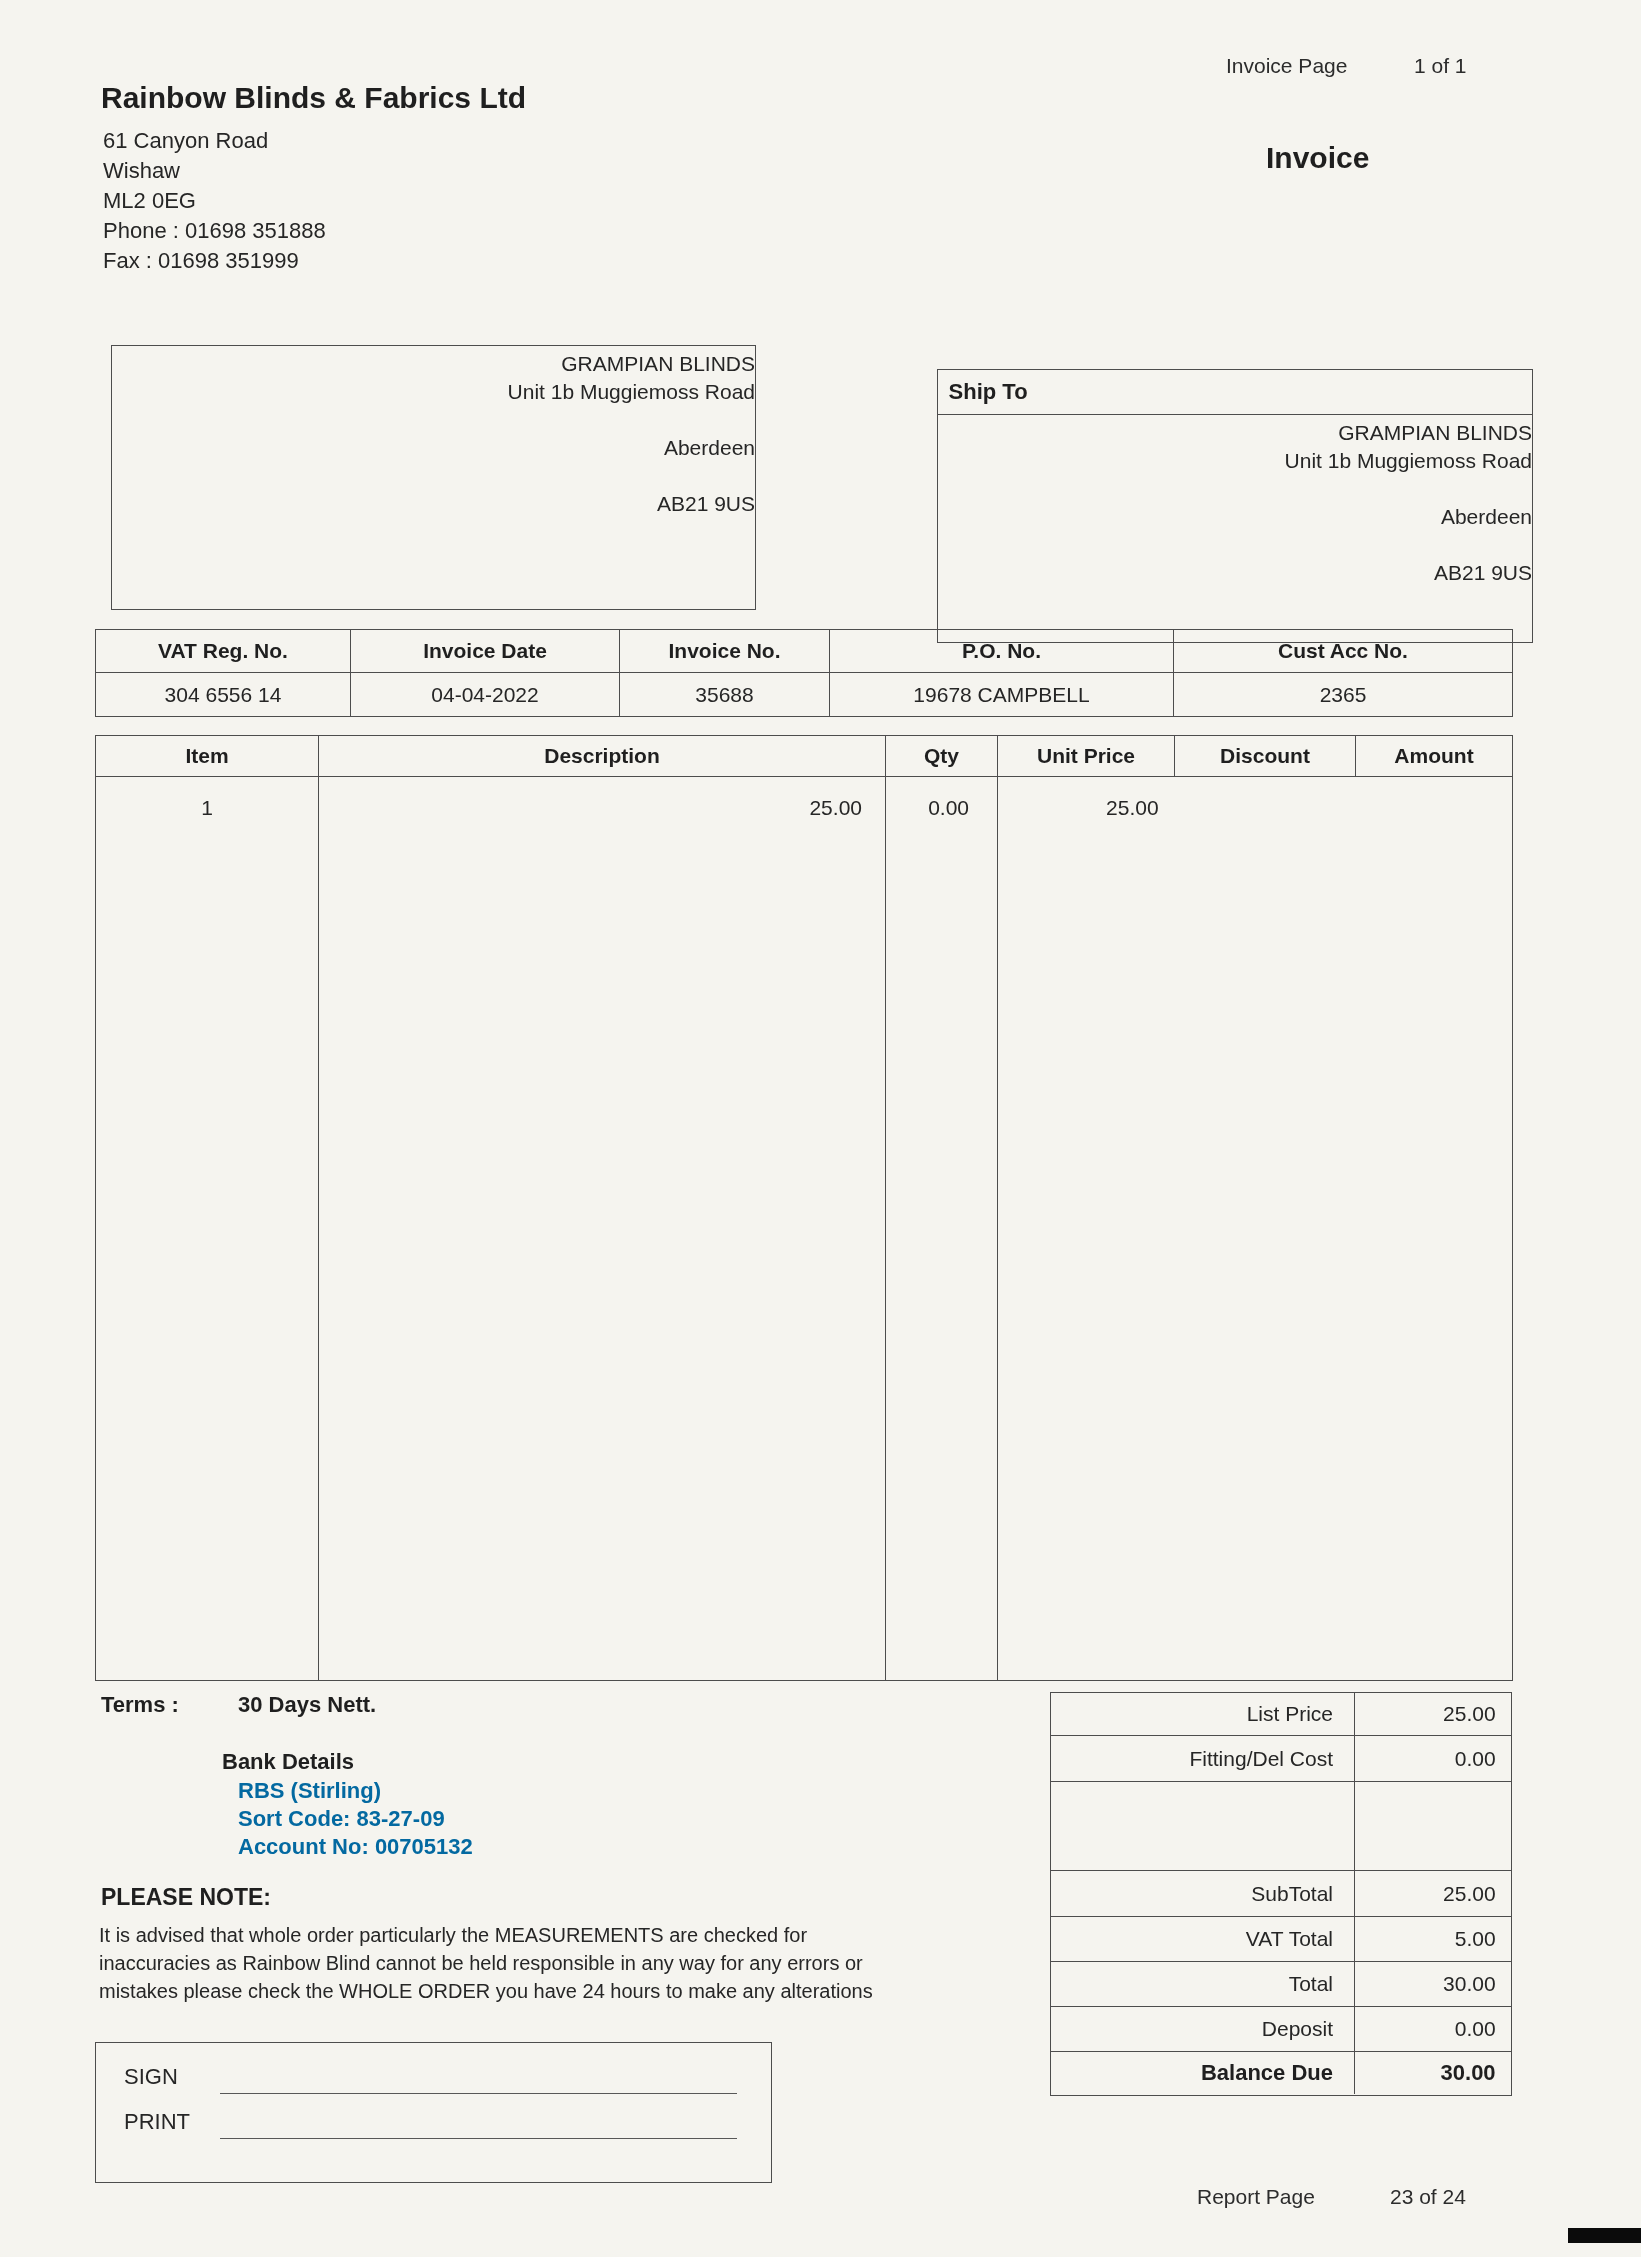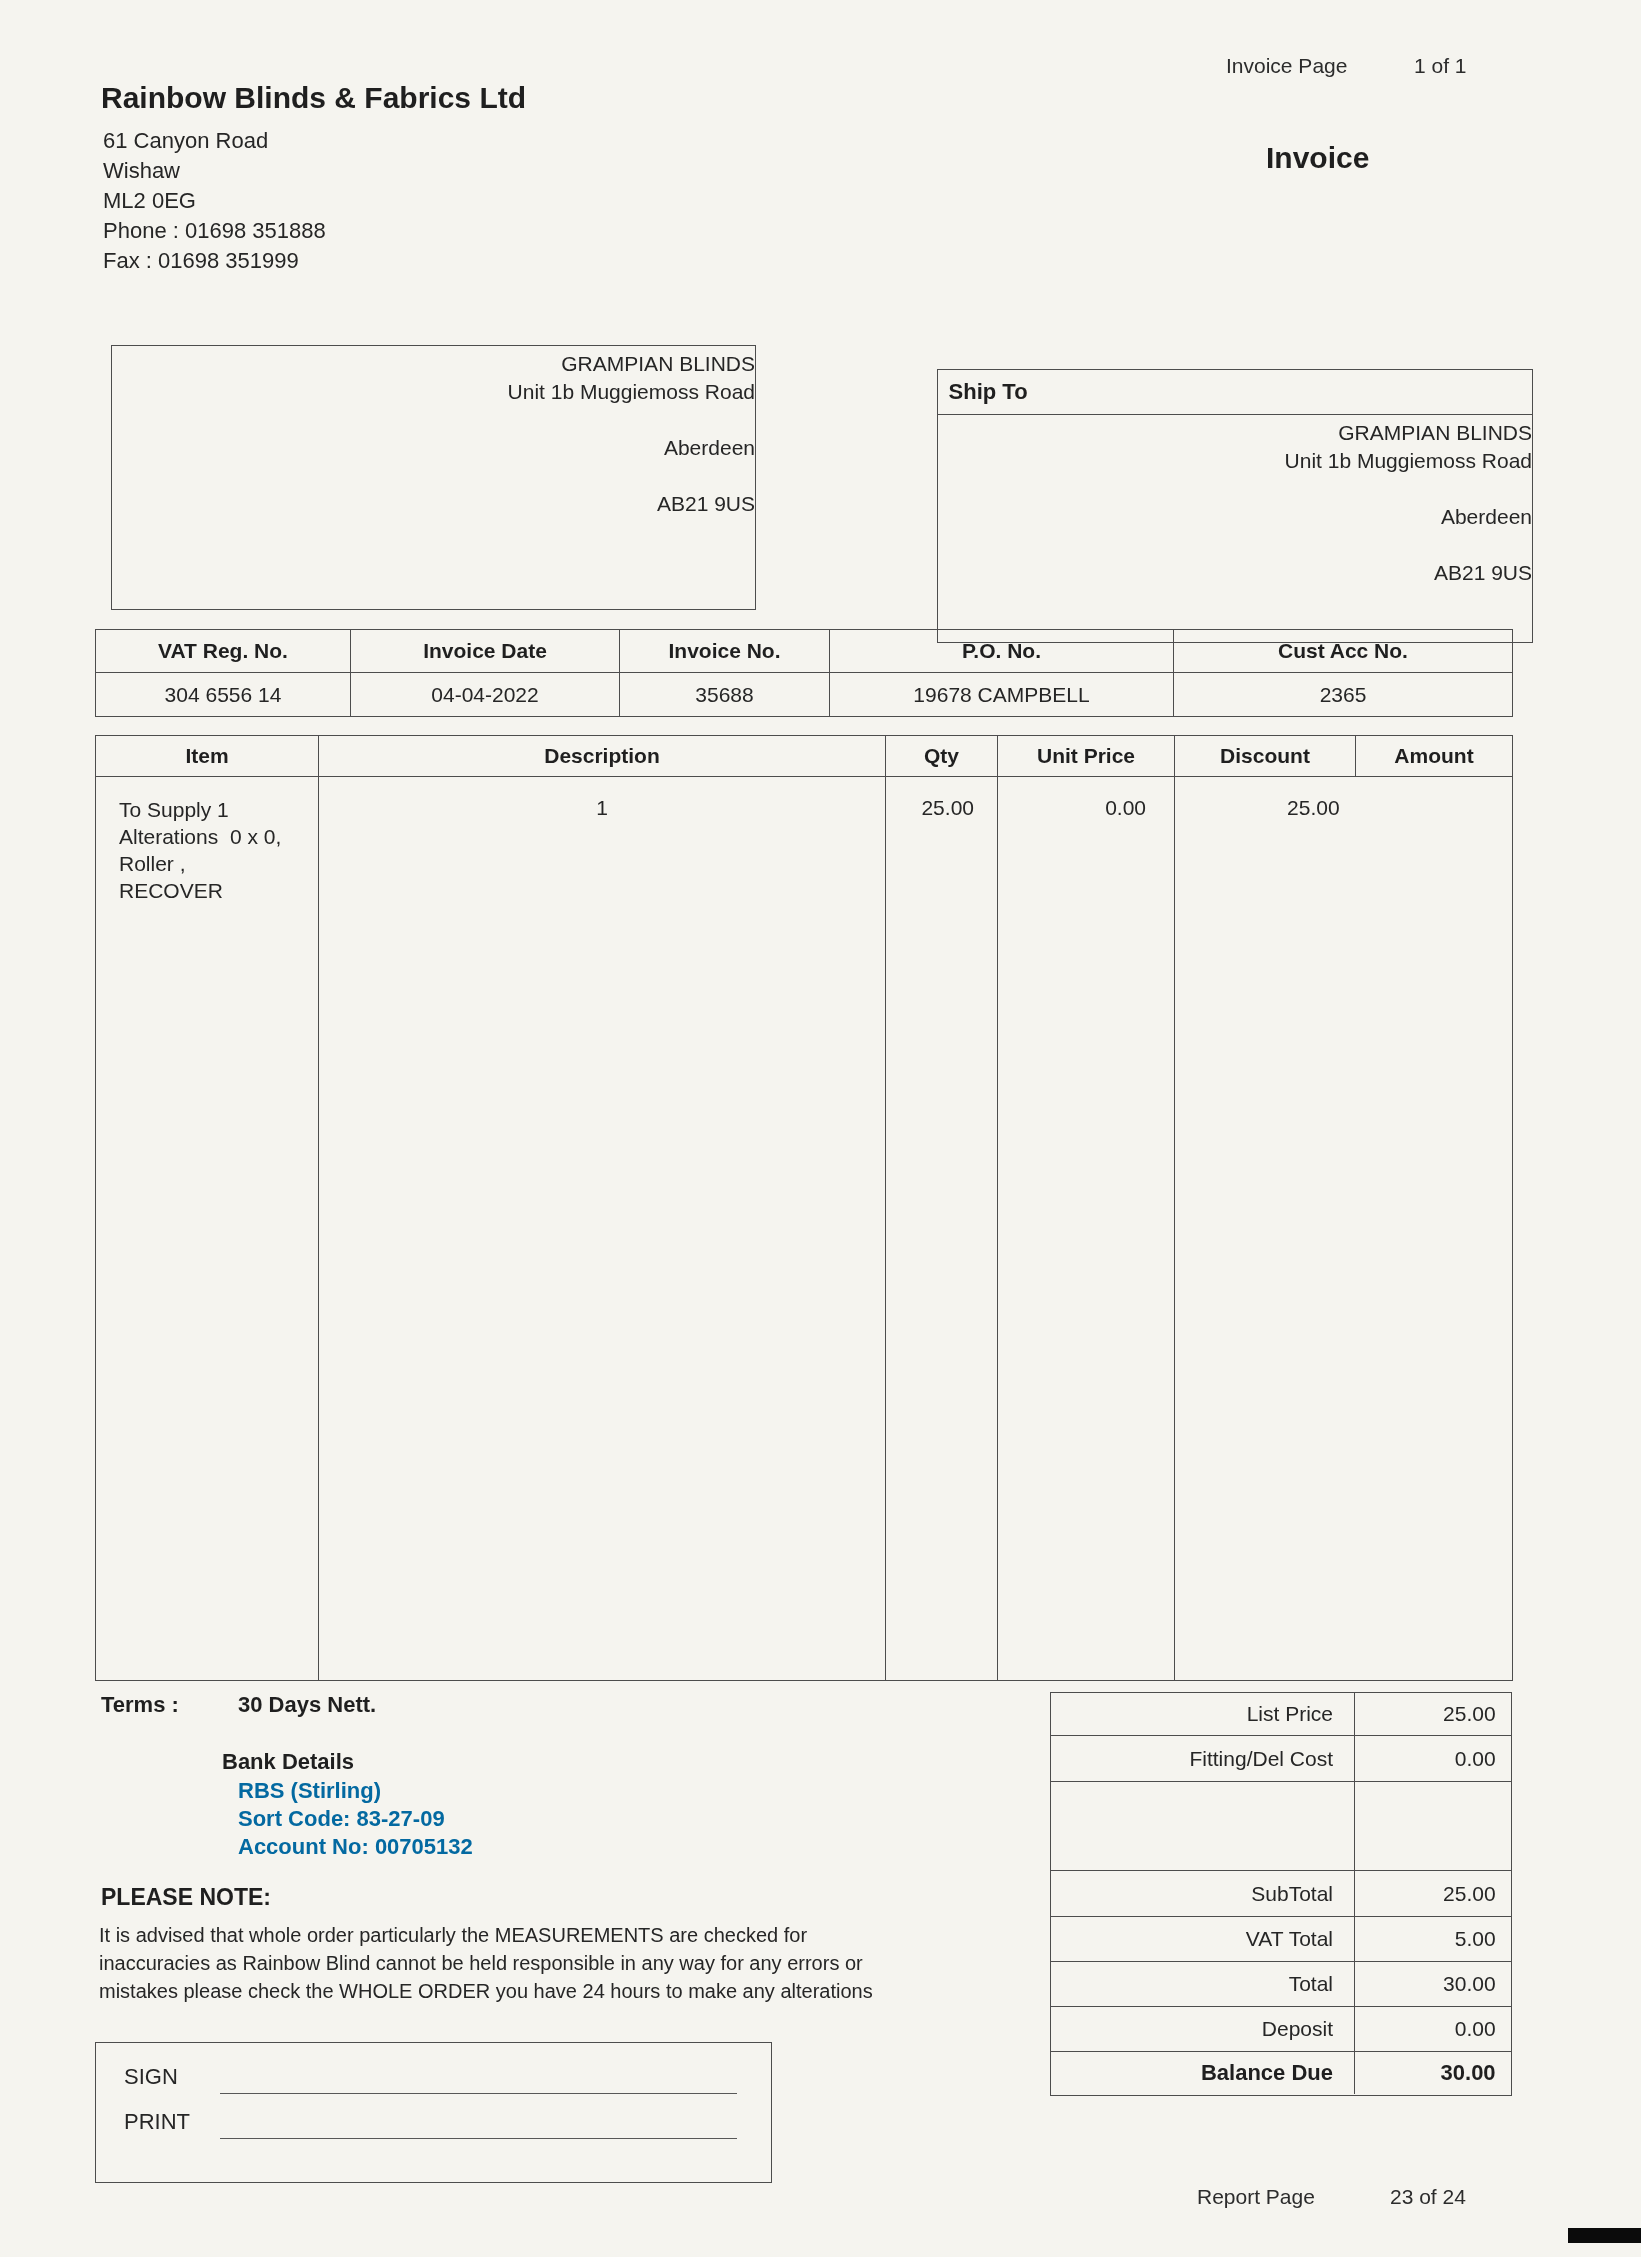--- a/index.html
+++ b/index.html
@@ -168,22 +168,20 @@
   <div class="cell mv last">2365</div>
 </div>
 
 <div class="abs items-table">
   <div class="hcell">Item</div>
   <div class="hcell">Description</div>
   <div class="hcell">Qty</div>
   <div class="hcell">Unit Price</div>
   <div class="hcell">Discount</div>
   <div class="hcell last">Amount</div>
-  <div class="bcell c-desc">To Supply 1 Alterations  0 x 0, Roller ,
-RECOVER</div>
   <div class="bcell c-qty">1</div>
   <div class="bcell c-unit">25.00</div>
   <div class="bcell c-disc">0.00</div>
   <div class="bcell c-amt last">25.00</div>
 </div>
 
 <span class="abs terms-label">Terms :</span>
 <span class="abs terms-value">30 Days Nett.</span>
 
 <div class="abs bank-title">Bank Details</div>

